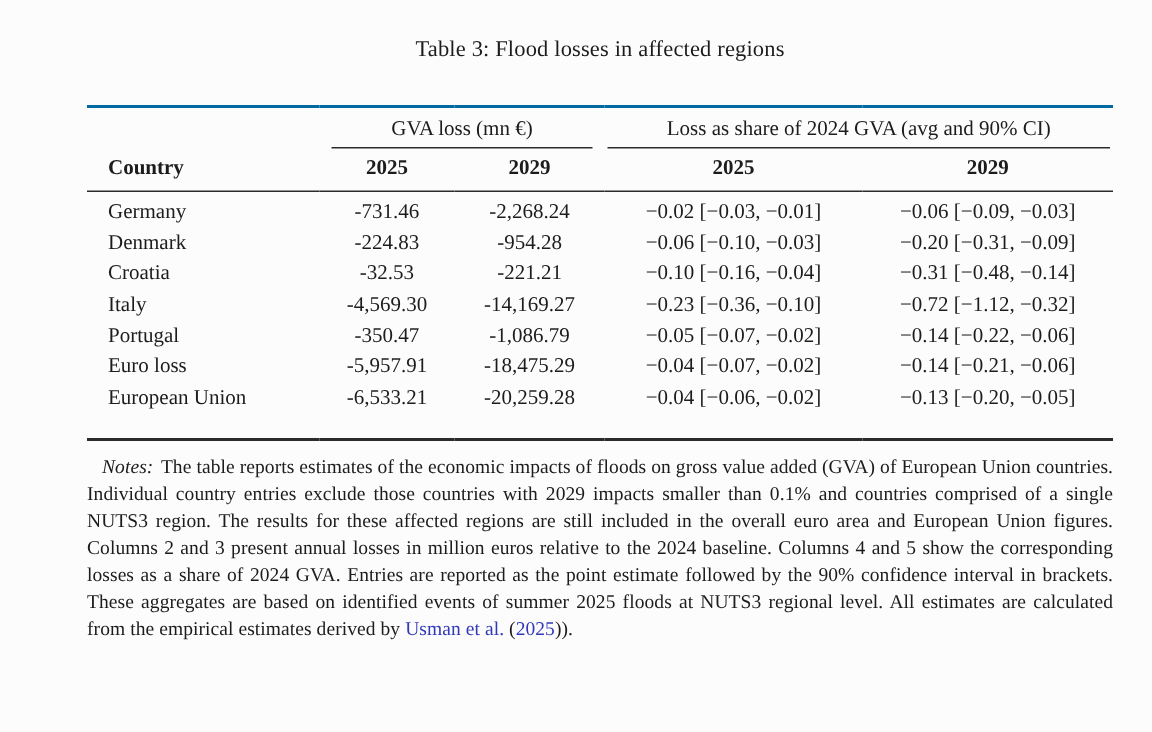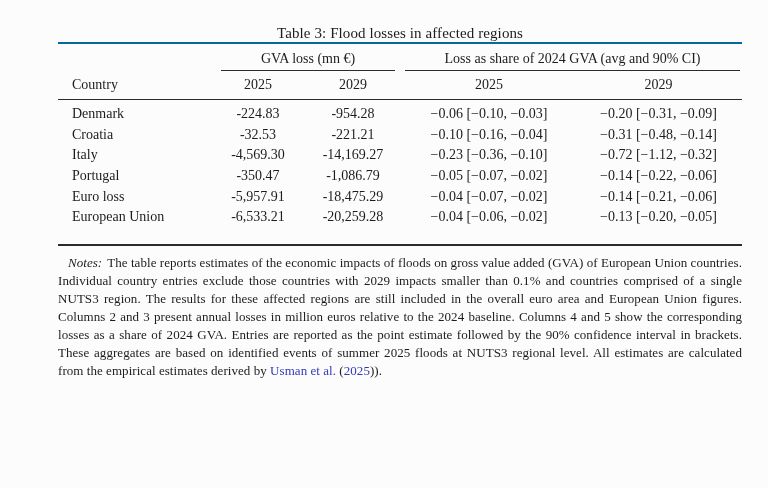--- a/index.html
+++ b/index.html
@@ -15,20 +15,21 @@
   }
   .page {
     width: 684px;
     margin-left: 58px;
     padding-top: 24px;
   }
   .table-caption {
     text-align: center;
     font-size: 15px;
     line-height: 18px;
+    margin-bottom: 28px;
     letter-spacing: 0.1px;
   }
   table.results {
     width: 684px;
     border-collapse: collapse;
     table-layout: fixed;
     font-size: 14px;
     border-top: 2px solid #0369a1;
     border-bottom: 2px solid #2b2b2b;
   }
@@ -48,21 +49,21 @@
     display: block;
     text-align: center;
     padding: 4px 0 3px 0;
     margin: 0 8px;
     border-bottom: 1px solid #2b2b2b;
     white-space: nowrap;
   }
   tr.group-row .cmid.wide { margin: 0 2px; }
 
   tr.subhead-row th {
-    font-weight: normal;
+    font-weight: bold;
     text-align: center;
     height: 28px;
     padding: 0;
     border-bottom: 1px solid #2b2b2b;
     vertical-align: middle;
   }
   tr.subhead-row th.country-h {
     text-align: left;
     padding-left: 14px;
   }
@@ -128,20 +129,27 @@
         <th class="country-h">Country</th>
         <th>2025</th>
         <th>2029</th>
         <th>2025</th>
         <th>2029</th>
       </tr>
     </thead>
     <tbody>
 
         <tr>
+        <td class="country-cell">Germany</td>
+        <td class="num">-731.46</td>
+        <td class="num">-2,268.24</td>
+        <td class="num share">−0.02 [−0.03, −0.01]</td>
+        <td class="num share">−0.06 [−0.09, −0.03]</td>
+      </tr>
+        <tr>
         <td class="country-cell">Denmark</td>
         <td class="num">-224.83</td>
         <td class="num">-954.28</td>
         <td class="num share">−0.06 [−0.10, −0.03]</td>
         <td class="num share">−0.20 [−0.31, −0.09]</td>
       </tr>
         <tr>
         <td class="country-cell">Croatia</td>
         <td class="num">-32.53</td>
         <td class="num">-221.21</td>

